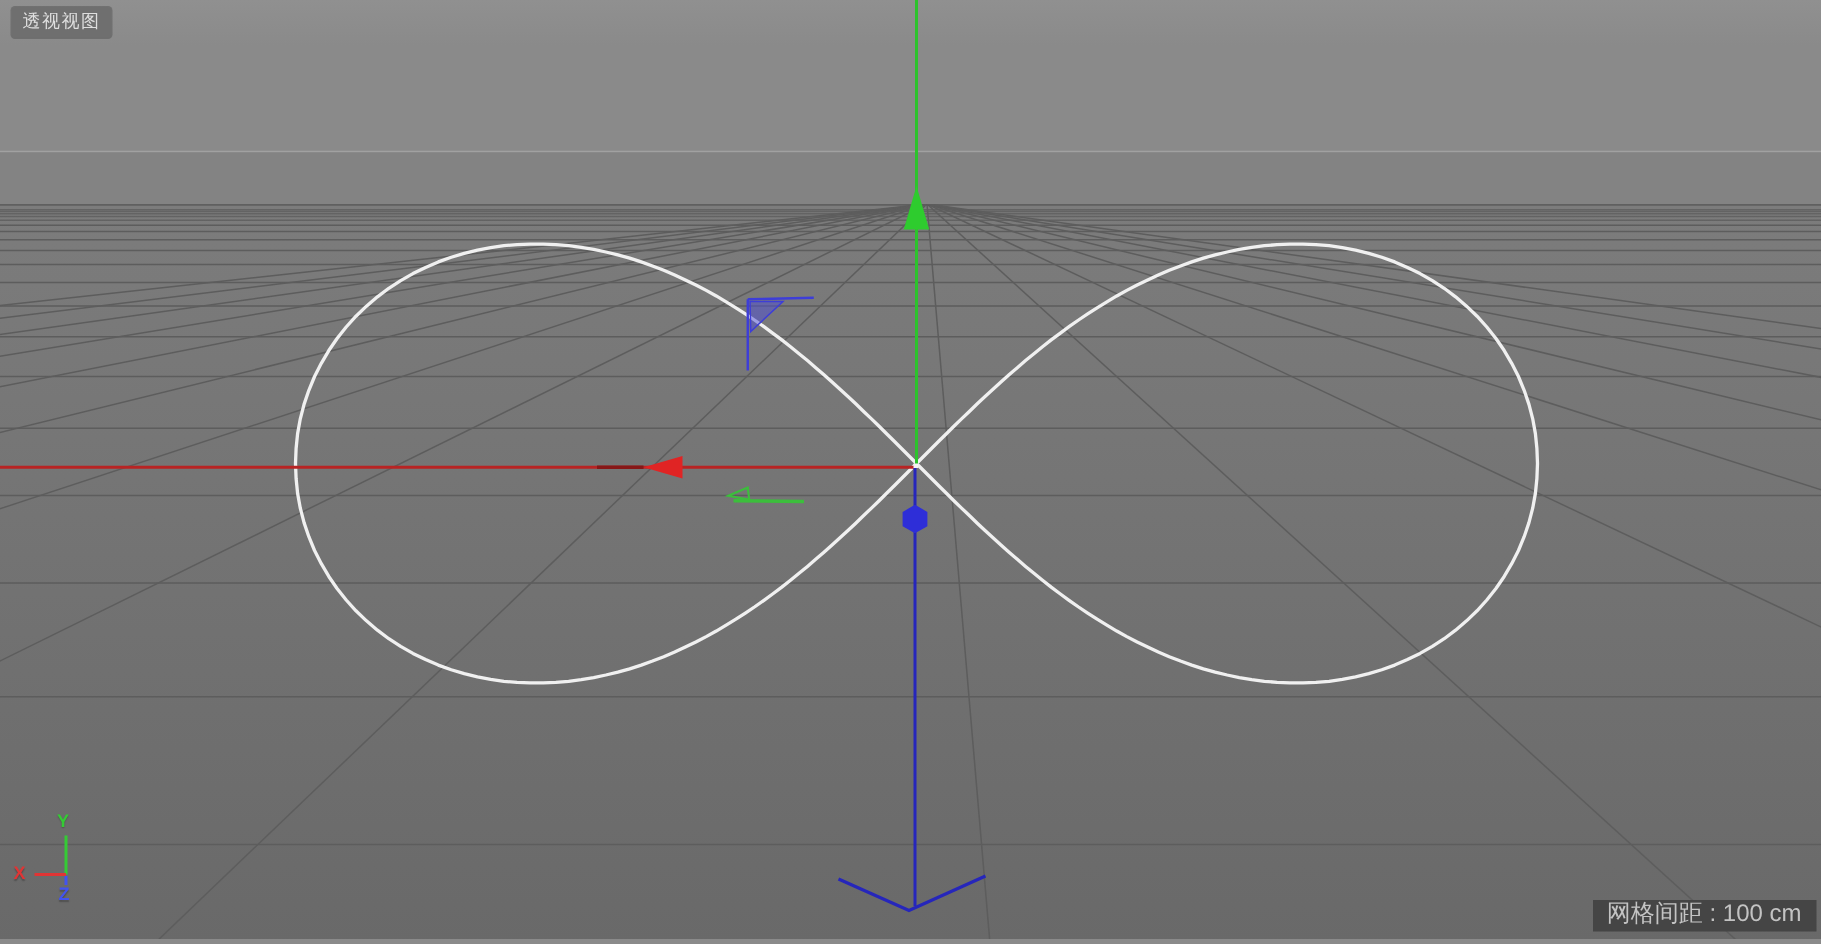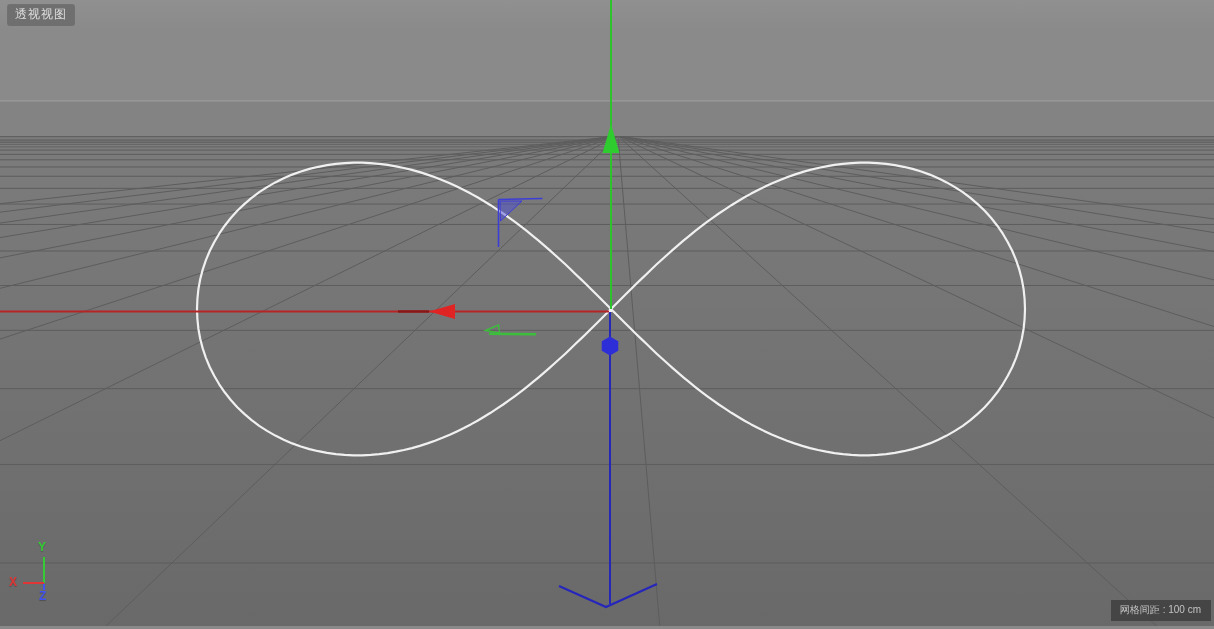--- a/index.html
+++ b/index.html
@@ -12,21 +12,21 @@
   .view-label{
     position:absolute;top:5px;left:8px;
     background:#6f6f6f;color:#dedede;
     font-size:12px;line-height:15px;padding:2px 7px 3px;
     border-radius:2px;box-shadow:0 0 0 1px rgba(90,90,90,.55);
     letter-spacing:1px;white-space:nowrap;
   }
   .grid-label{
     position:absolute;right:3px;bottom:5px;
     background:#454545;color:#c3c3c3;
-    font-size:10px;line-height:16px;padding:2px 10px 3px 9px;
+    font-size:16px;line-height:16px;padding:2px 10px 3px 9px;
     white-space:nowrap;
   }
   .ax{position:absolute;font-size:12px;font-weight:bold;line-height:12px;
       text-shadow:0 1px 1px rgba(0,0,0,.25);}
   .ax-y{left:38px;top:541px;}
   .ax-x{left:9px;top:576px;}
   .ax-z{left:39px;top:590px;}
   .ax-line{position:absolute;}
   .ax-line-y{left:43px;top:557px;width:2px;height:26px;}
   .ax-line-x{left:23px;top:582px;width:21px;height:2px;}

